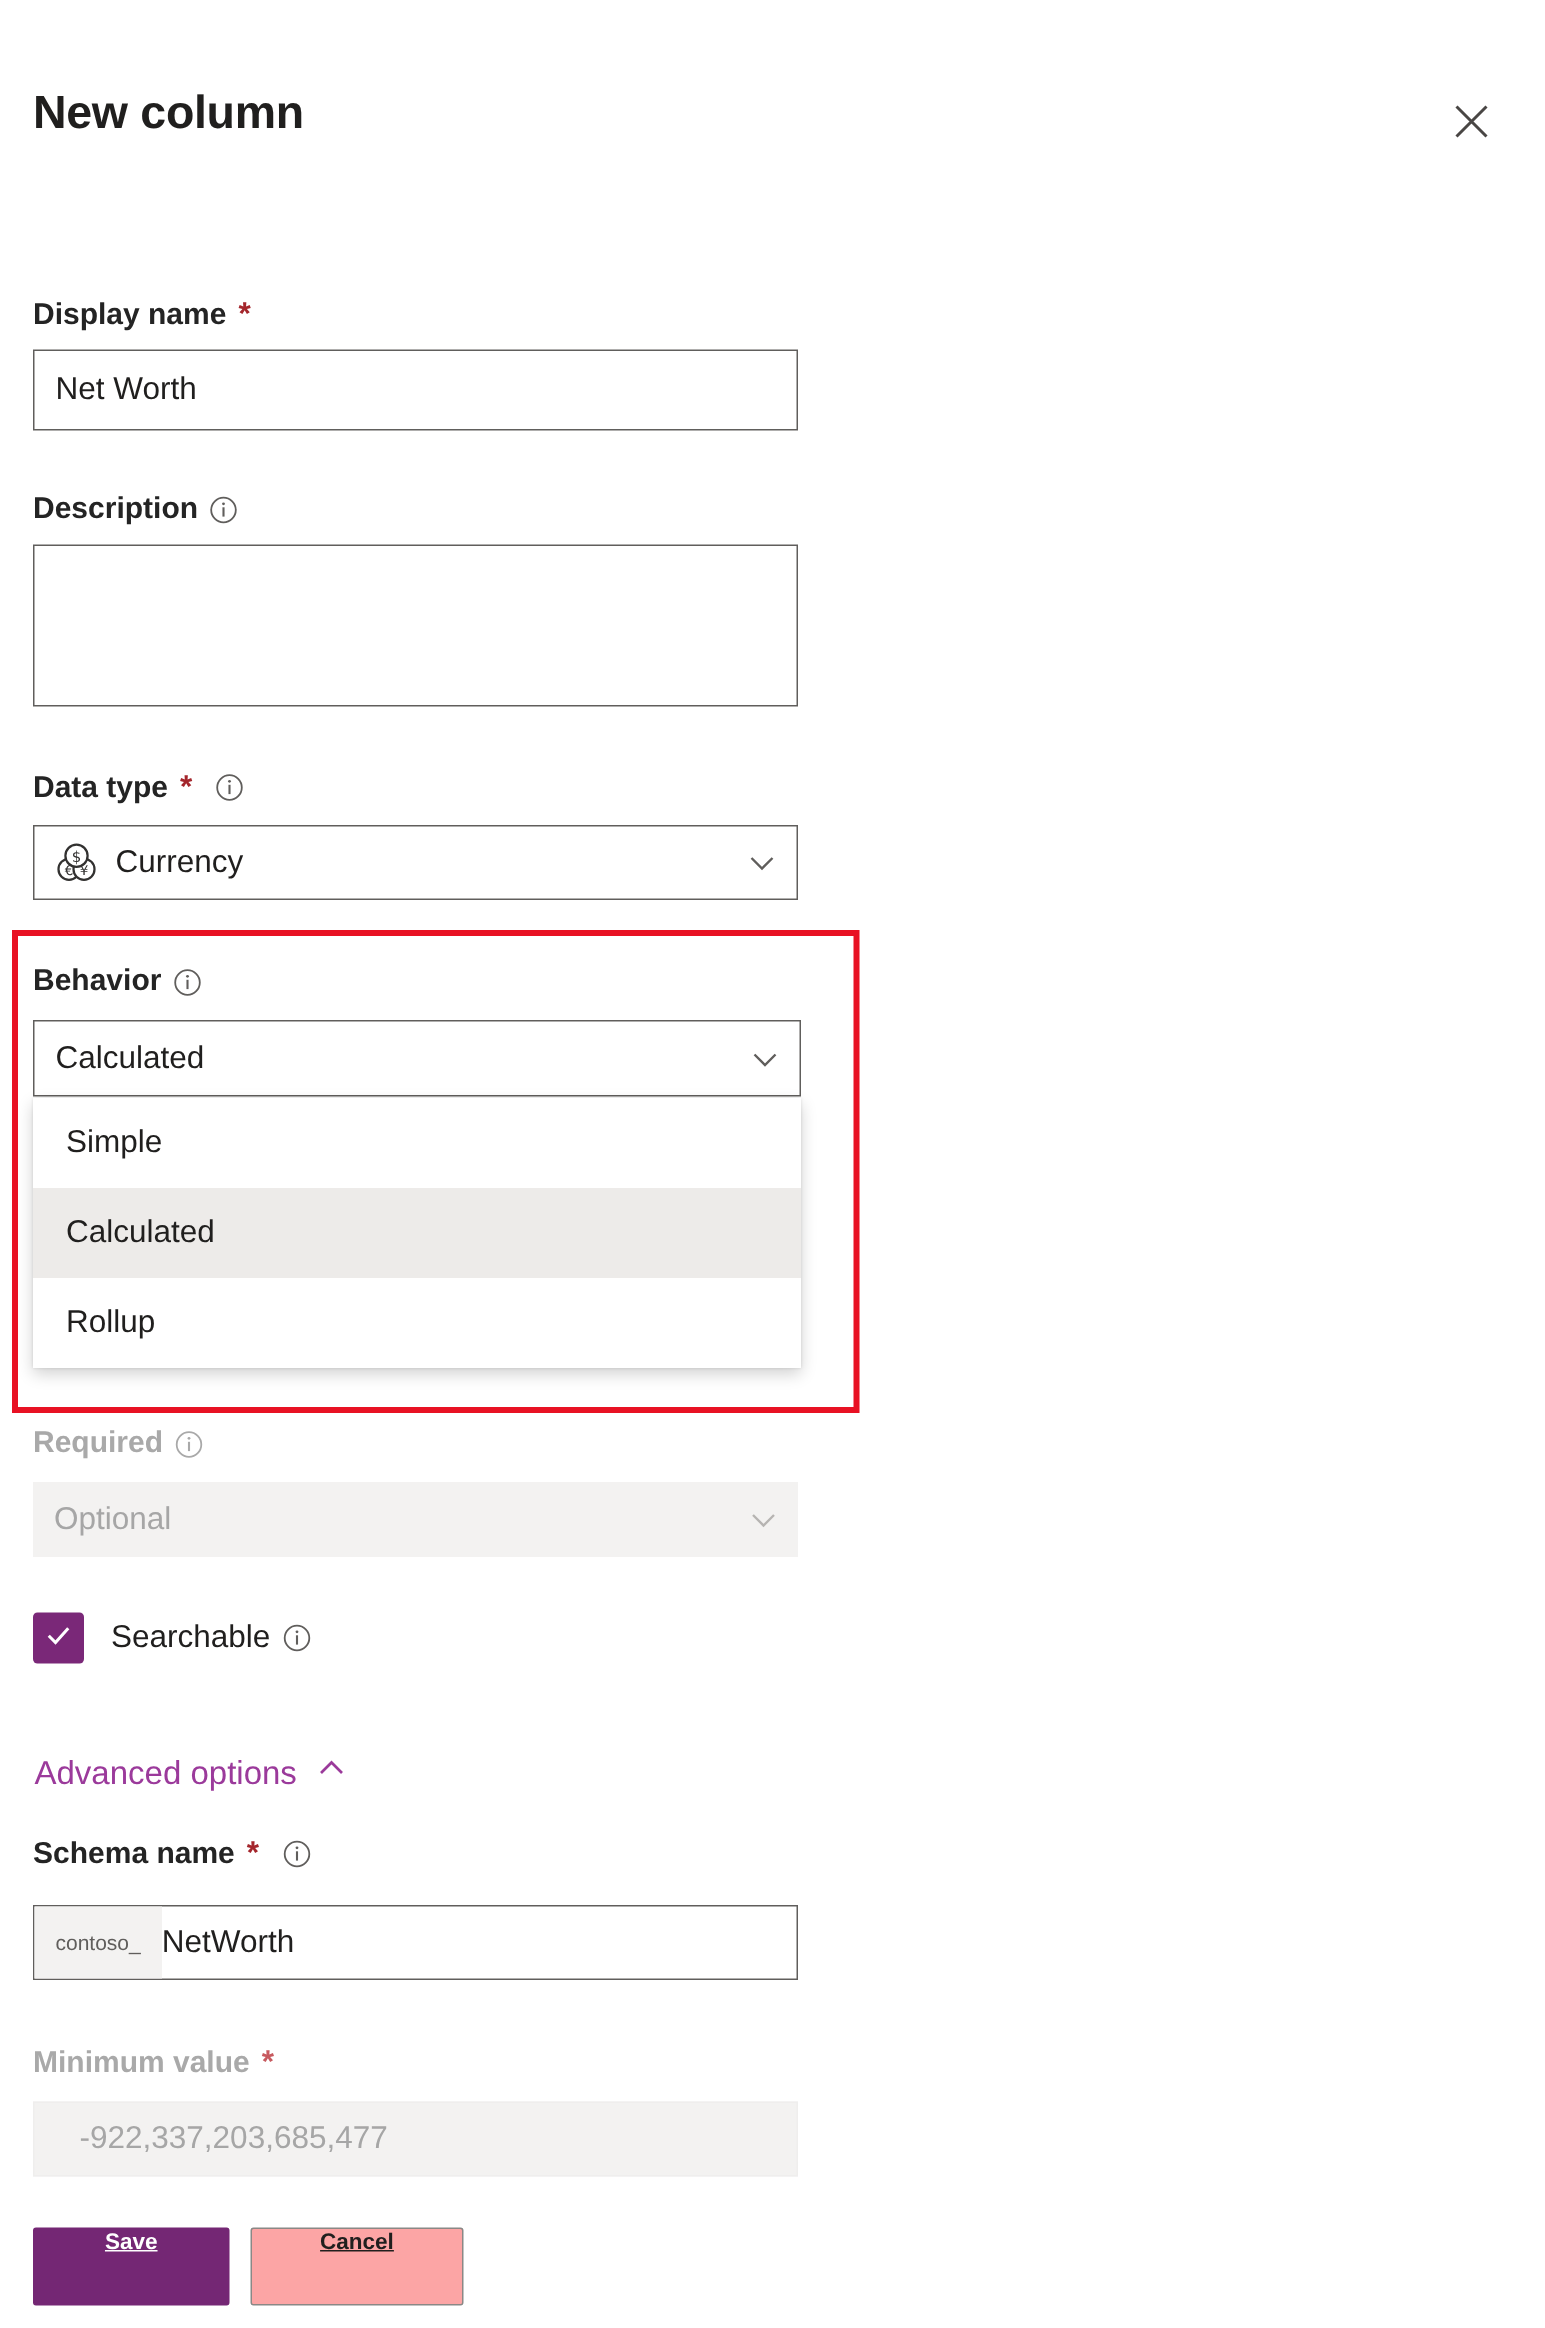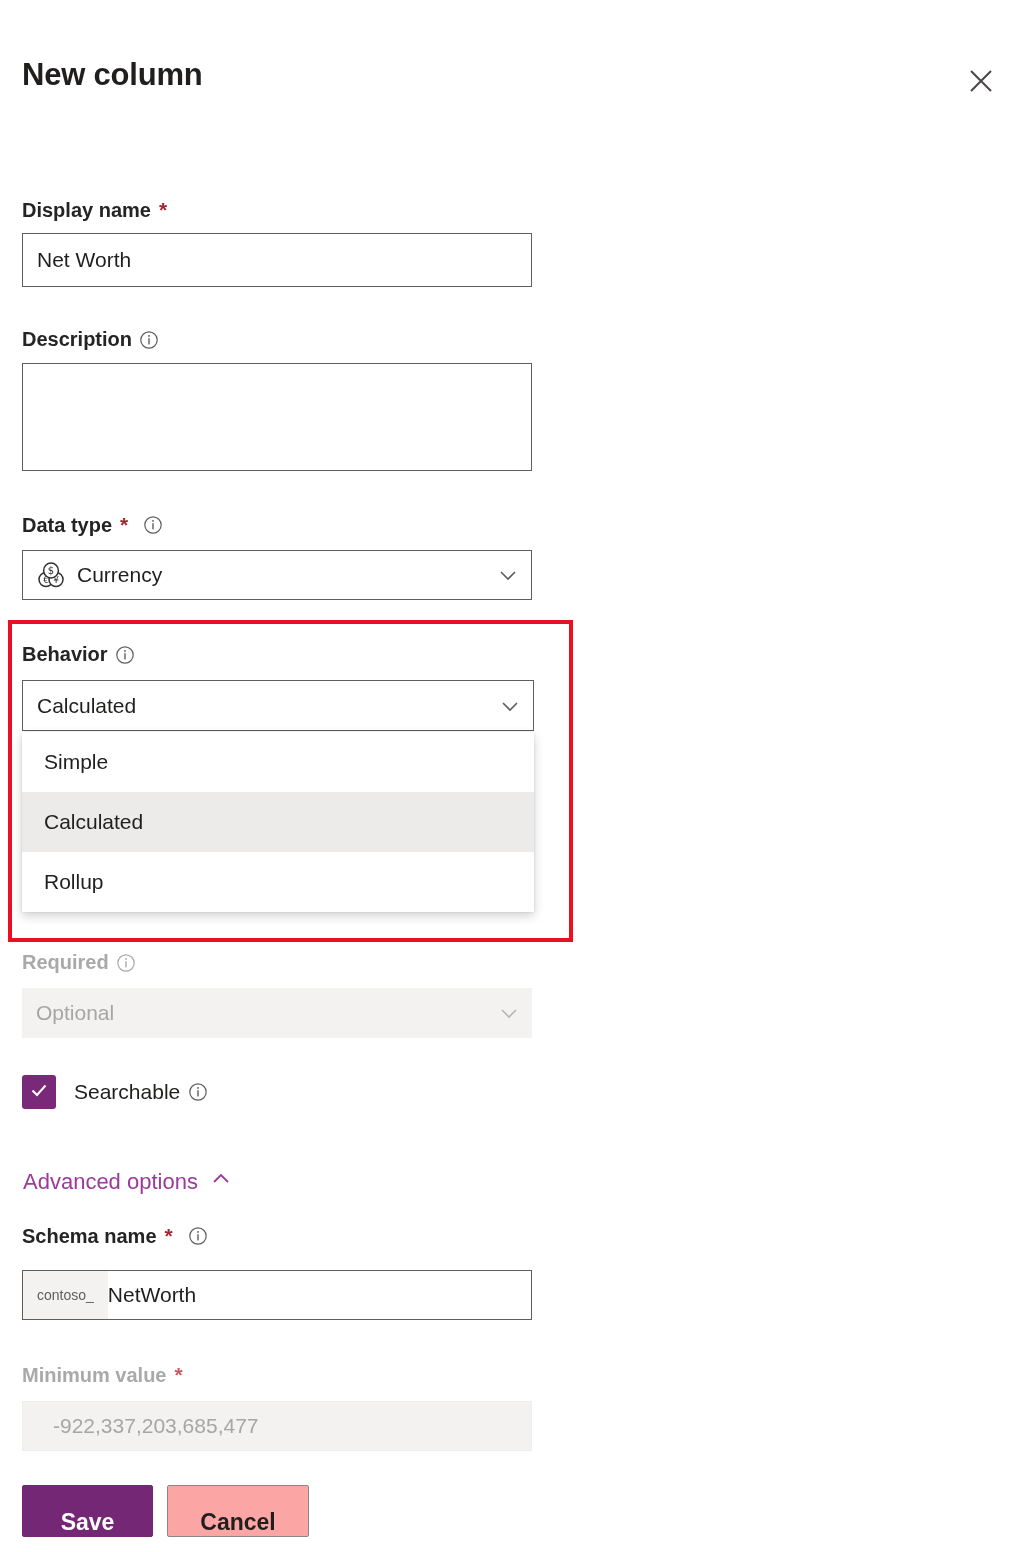--- a/index.html
+++ b/index.html
@@ -217,26 +217,27 @@
     padding-left: 30px;
     font-size: 21px;
     color: #a6a6a6;
   }
 
   
   .btn {
     position: absolute;
     height: 52px;
     display: flex;
-    align-items: flex-end;
+    align-items: flex-start;
     justify-content: center;
-    font-size: 23px;
+    font-size: 15px;
     font-weight: 700;
     cursor: pointer;
     border-radius: 2px;
+    text-decoration: underline;
   }
   .btn-primary {
     background: #742774;
     color: #fff;
     border: 1px solid #742774;
   }
   .btn-secondary {
     background: #fca5a5;
     color: #201f1e;
     border: 1px solid #8a8886;

